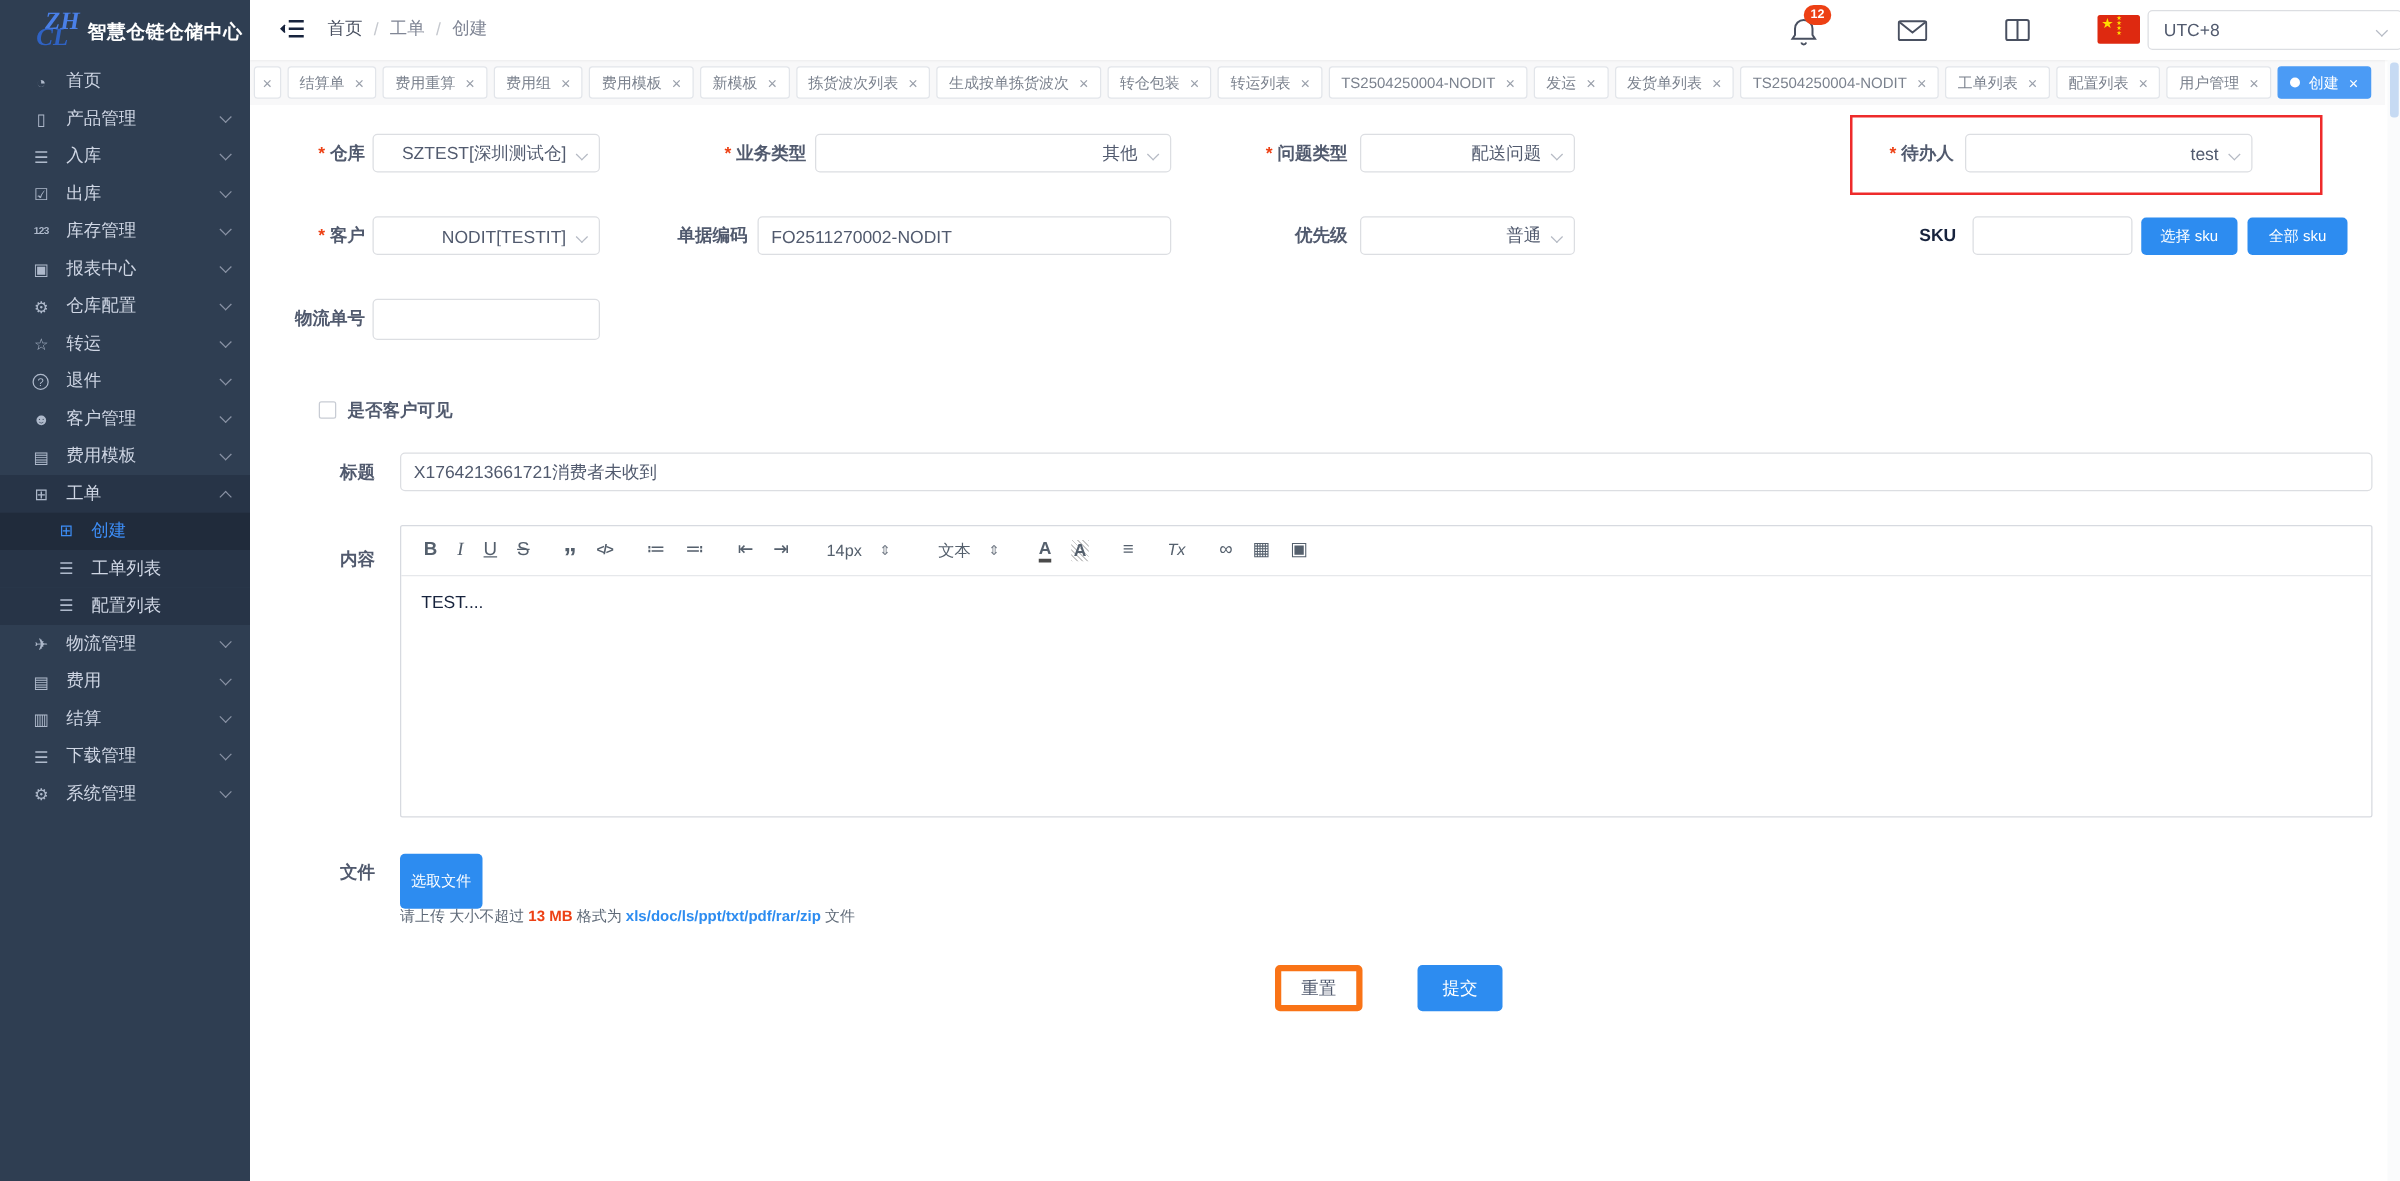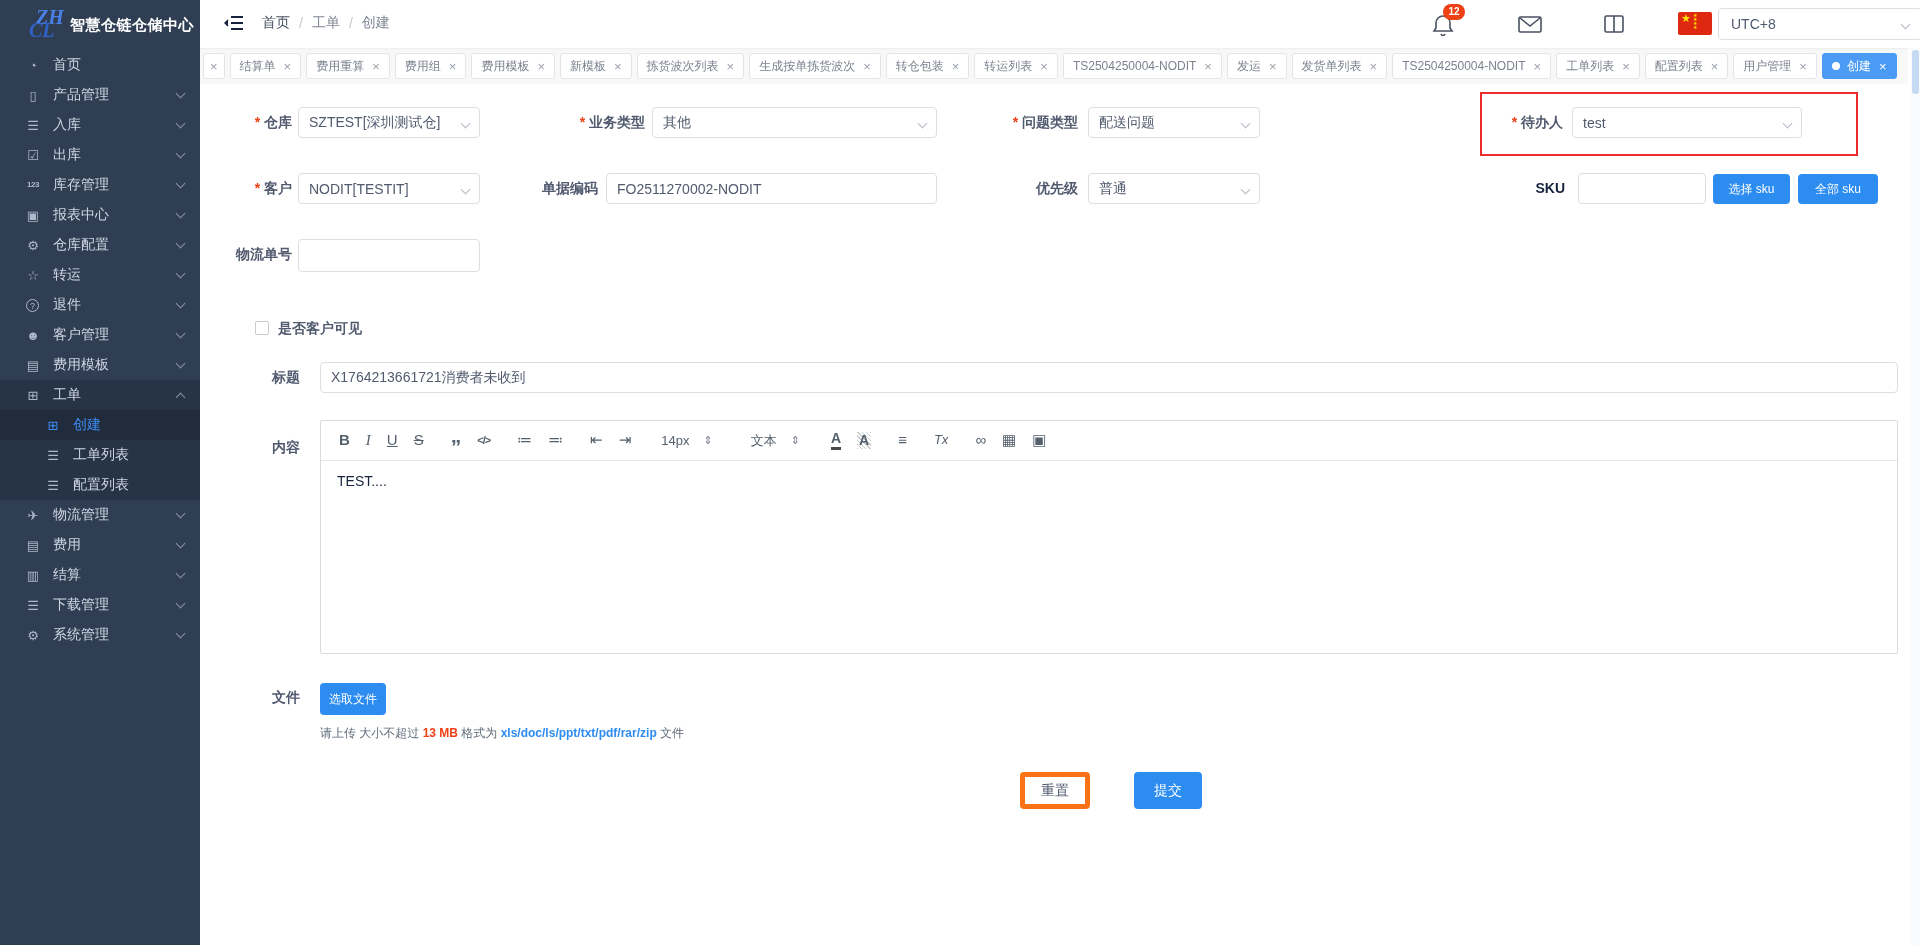--- a/index.html
+++ b/index.html
@@ -51,21 +51,21 @@
   .tab.partial { padding:0 6px; margin-left:1px; }
   .tab.partial .x { margin-left:0; }
   .tab.active { background:#4b9bf5; border-color:#4b9bf5; color:#fff; }
   .tab.active .dot { width:8px; height:8px; border-radius:50%; background:#fff; margin-right:7px; }
   .tab.active .x { color:#fff; }
 
   
   .content { position:absolute; left:200px; top:84px; right:0; bottom:0; background:#fff; z-index:2; }
   .fl { position:absolute; font-size:14px; color:#515a6e; font-weight:bold; text-align:right; line-height:31px; white-space:nowrap; }
   .fl.req::before { content:"* "; color:#ed4014; }
-  .sel, .inp { position:absolute; height:31px; background:#fff; border:1px solid #dcdee2; border-radius:4px; font-size:14px; color:#515a6e; }
+  .sel, .inp { position:absolute; height:31px; background:#fff; border:1px solid #dcdee2; border-radius:4px; font-size:14px; color:#515a6e;justify-content:flex-end; }
   .sel { display:flex; align-items:center; padding:0 26px 0 10px; cursor:pointer; }
   .sel .val { overflow:hidden; white-space:nowrap; }
   input.inp { padding:0 10px; font-family:inherit; outline:none; }
   .btn-blue { position:absolute; background:#2d8cf0; border:none; color:#fff; border-radius:4px; font-size:12px; cursor:pointer; font-family:inherit; }
   .cbx { position:absolute; width:14px; height:14px; border:1px solid #c8ccd4; border-radius:2px; background:#fff; cursor:pointer; }
   .cbx-label { position:absolute; font-size:14px; color:#515a6e; font-weight:bold; }
   .hl-box { position:absolute; left:1280px; top:8px; width:378px; height:64px; border:2px solid #ee2b2b; pointer-events:none; }
 
   
   .editor { position:absolute; left:120px; top:336px; width:1578px; height:234px; border:1px solid #d7dae0; border-radius:2px; background:#fff; }
@@ -392,21 +392,21 @@
           <span class="tb gap" data-name="clear-format-icon">Tx</span>
           <span class="tb gap" data-name="link-icon">∞</span>
           <span class="tb" data-name="video-icon">▦</span>
           <span class="tb" data-name="image-icon">▣</span>
           <span data-name="toolbar-right-slot"></span>
       </div>
       <div class="editor-body" data-name="editor-content">TEST....</div>
     </div>
 
     <div class="fl" style="left:20px;top:599px;width:80px;line-height:28px" data-name="file-label">文件</div>
-    <button class="btn-blue" style="left:120px;top:599px;width:66px;height:32px" data-name="select-file-button">选取文件</button>
+    <button class="btn-blue" style="left:120px;top:599px;width:66px;height:44px" data-name="select-file-button">选取文件</button>
     <div class="hint" style="left:120px;top:641px" data-name="upload-hint">
       <span data-name="hint-prefix">请上传 大小不超过 </span><span class="hint-size" data-name="hint-max-size">13 MB</span><span data-name="hint-mid"> 格式为 </span><span class="hint-fmt" data-name="hint-formats">xls/doc/ls/ppt/txt/pdf/rar/zip</span><span data-name="hint-suffix"> 文件</span>
     </div>
 
     <button class="btn-reset" data-name="reset-button">重置</button>
     <button class="btn-submit" data-name="submit-button">提交</button>
   </main>
 
   <div class="sb" data-name="scrollbar-track">
     <div class="sb-thumb" data-name="scrollbar-thumb"></div>

